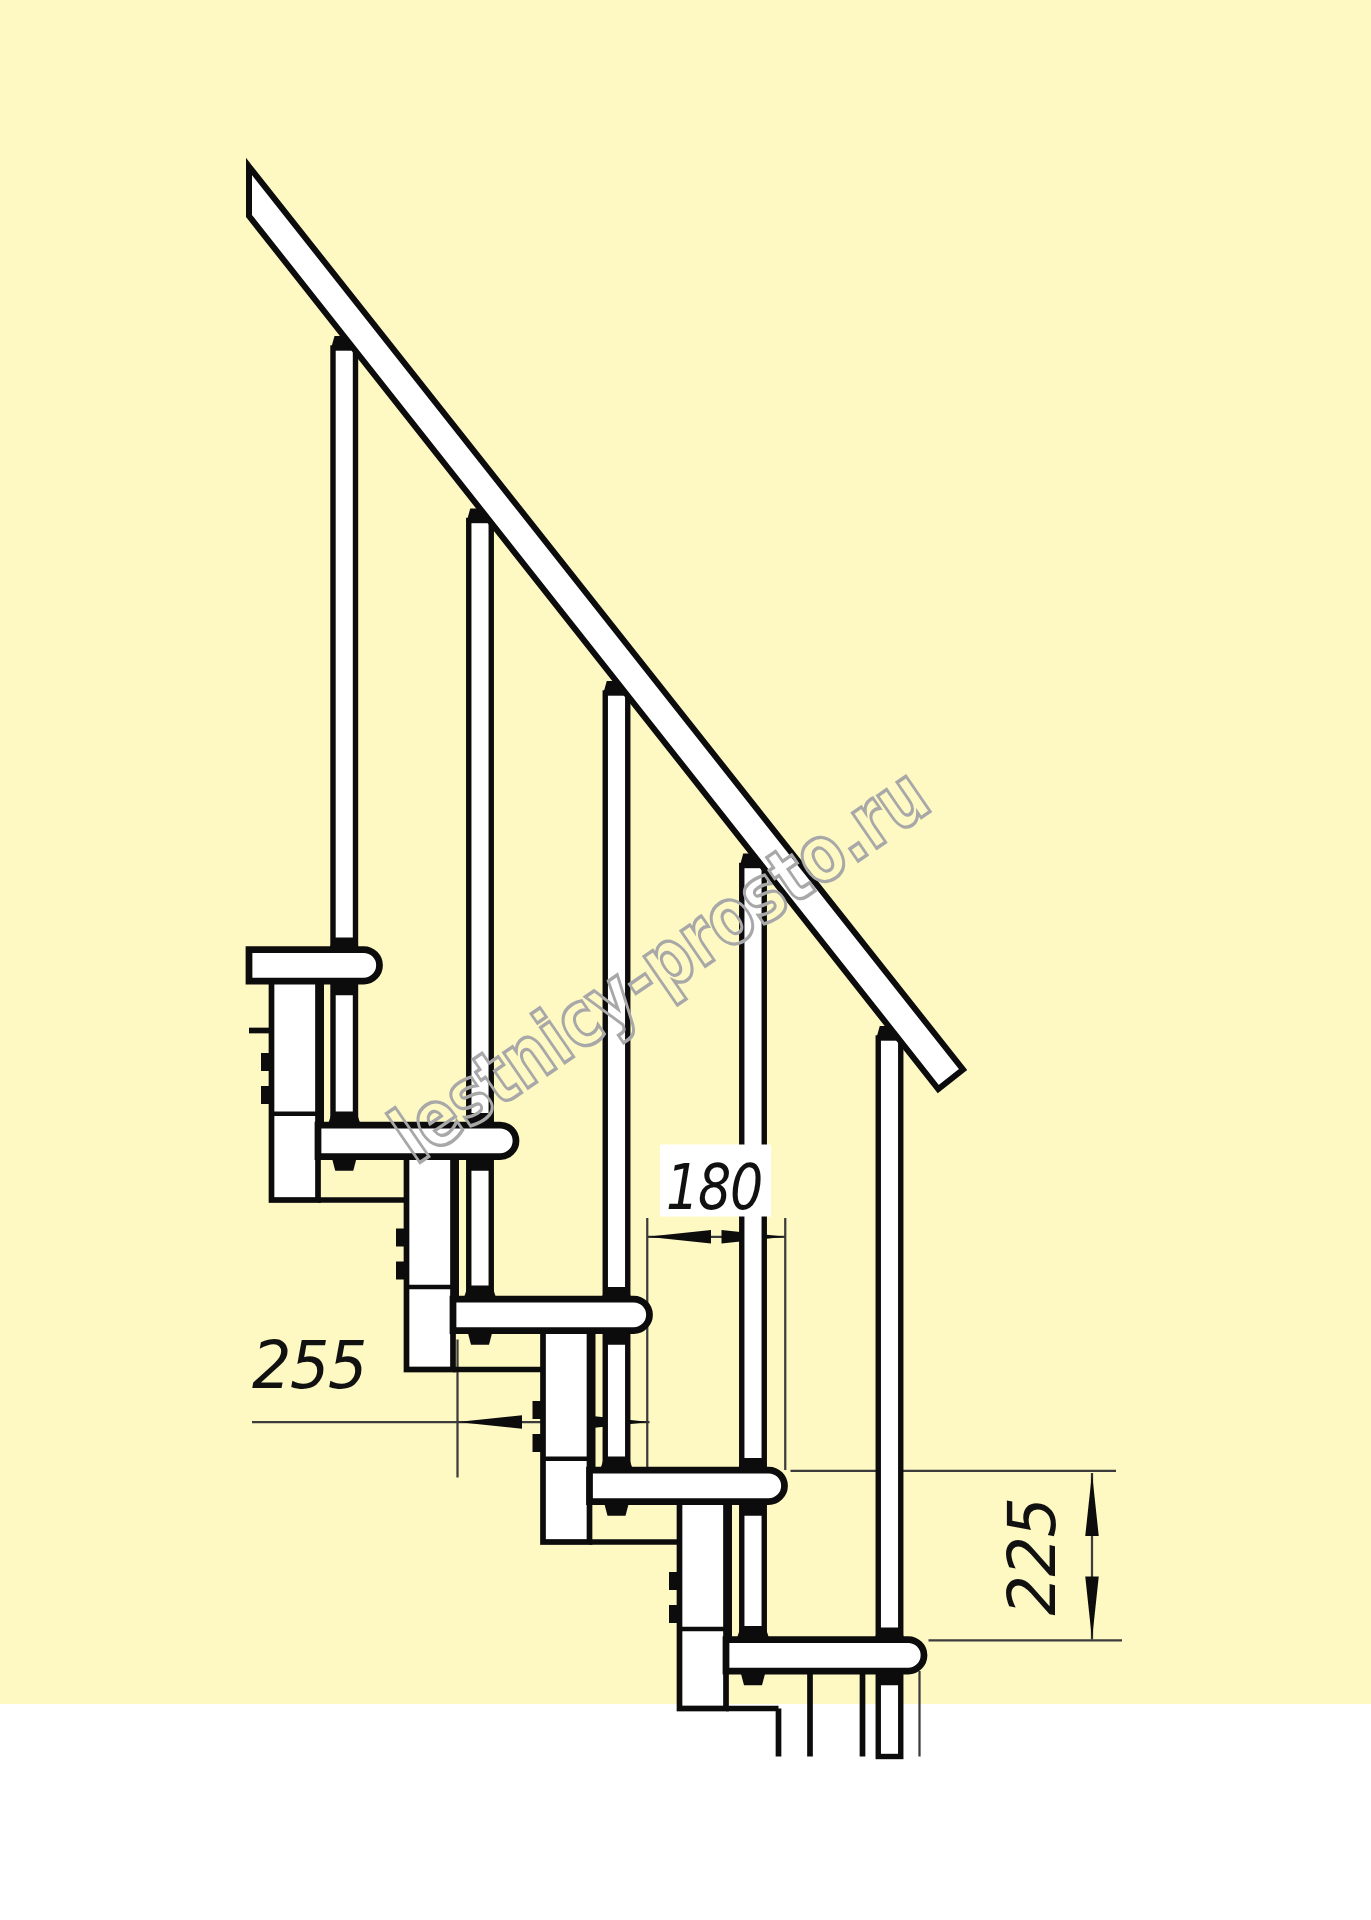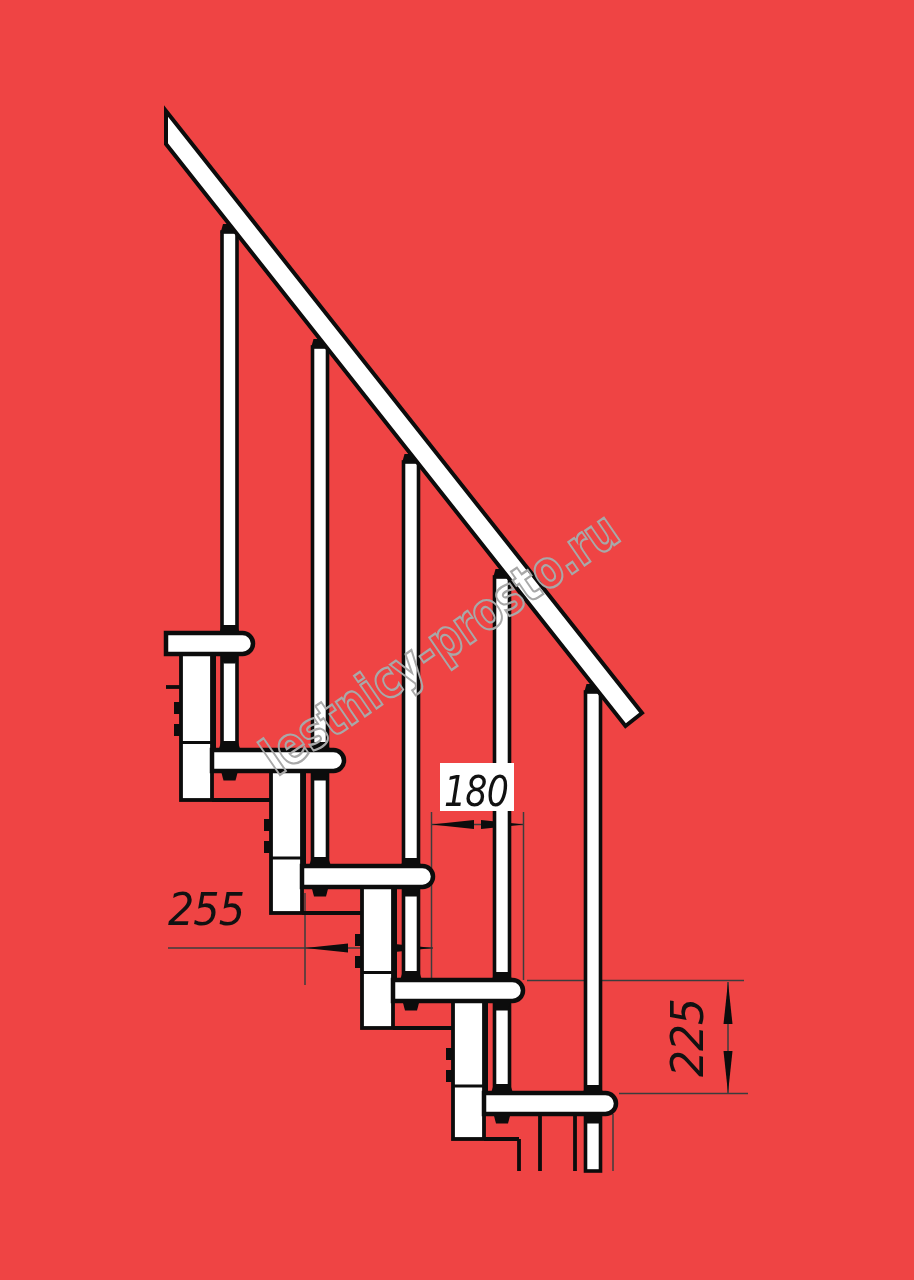--- a/index.html
+++ b/index.html
@@ -7,22 +7,22 @@
     padding: 0;
     background: #ffffff;
     width: 914px;
     height: 1280px;
     overflow: hidden;
     font-family: "DejaVu Sans", sans-serif;
   }
   .canvas {
     position: relative;
     width: 914px;
-    height: 1280px;
-    background: #ef4444;
+    height: 1136px;
+    background: #fef9c3;
   }
   svg { display: block; }
   .struct   { stroke: #0c0c0c; fill: none; }
   .white-fill { fill: #ffffff; }
   .thin     { stroke: #3c3c3c; stroke-width: 1.5; fill: none; }
   .blackfit { fill: #0c0c0c; stroke: none; }
   .dim-text {
     font-family: "DejaVu Sans", sans-serif;
     font-style: oblique;
     fill: #111111;

